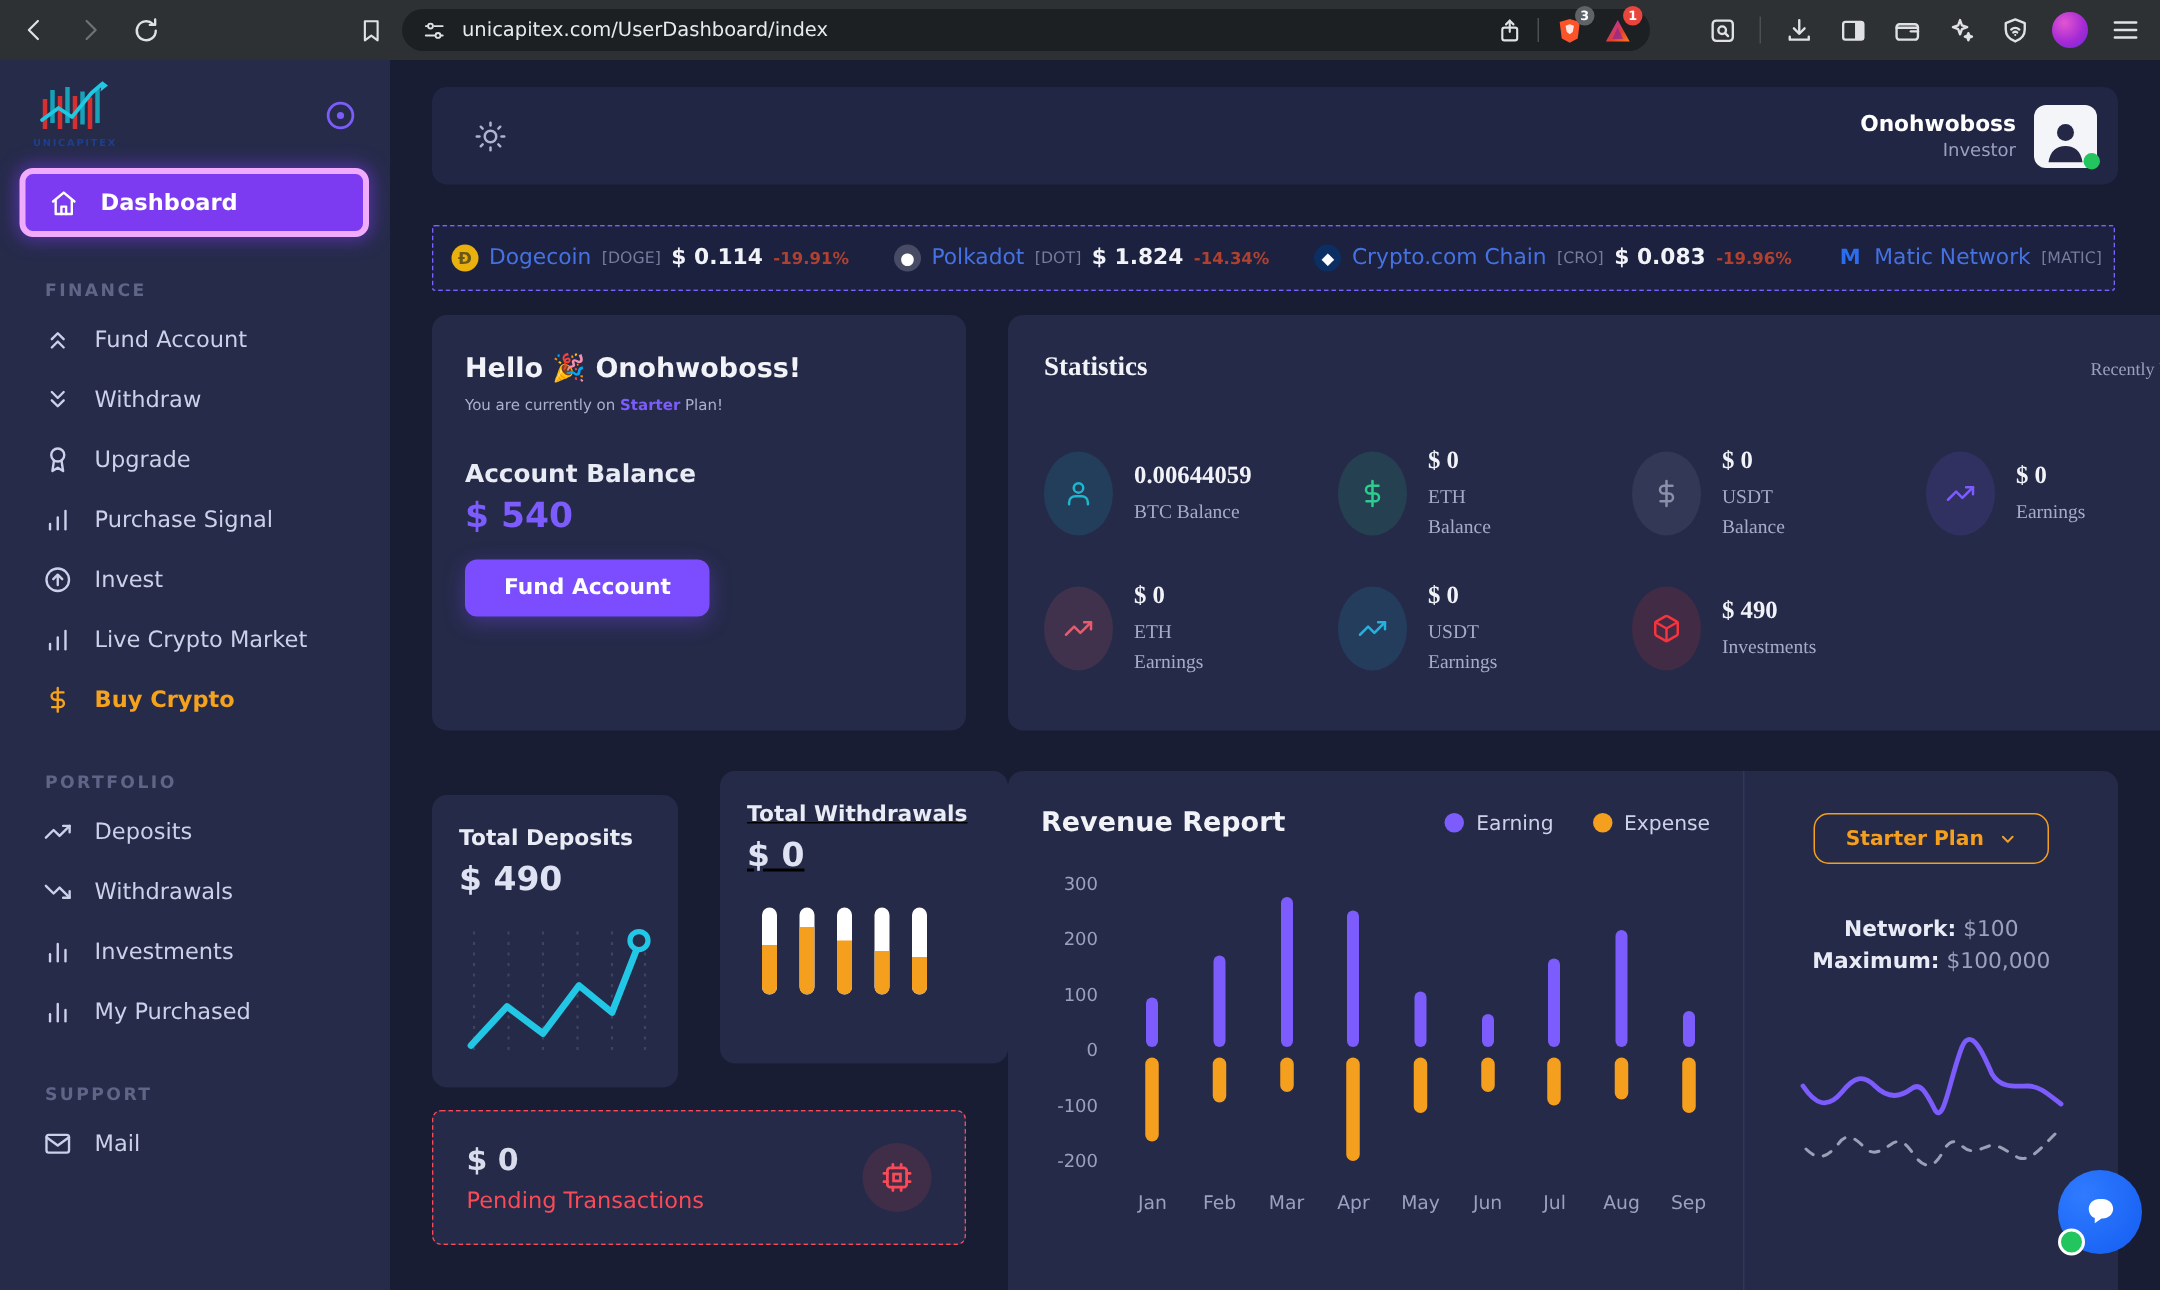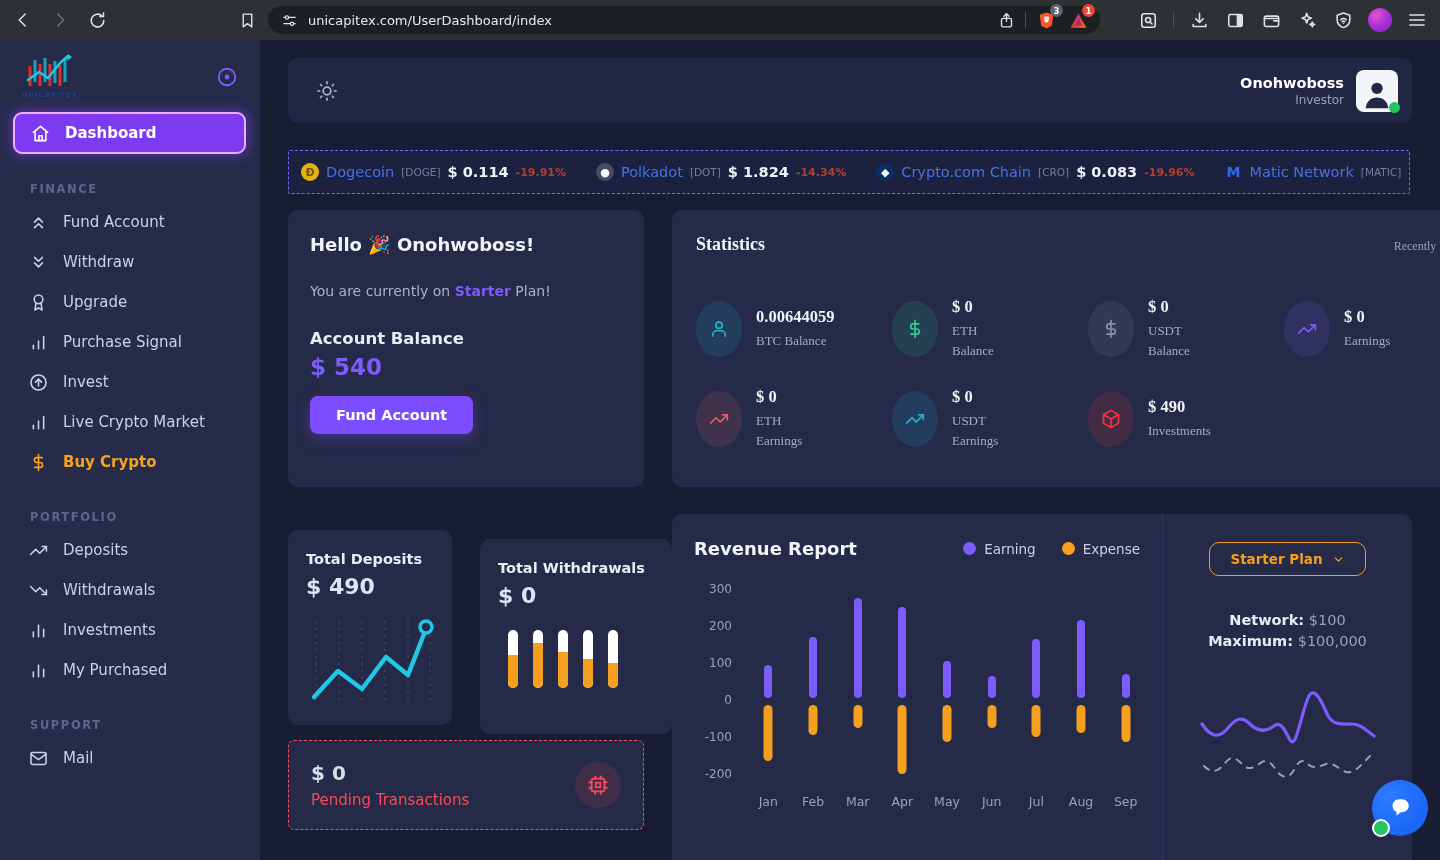--- a/index.html
+++ b/index.html
@@ -32,21 +32,21 @@
   
   .sidebar { width:260px; background:#262b4a; flex:0 0 260px; overflow:hidden; position:relative; }
   .logo-row { display:flex; justify-content:space-between; align-items:flex-start; padding:12px 22px 0 22px; height:64px; }
   .brand-box { display:flex; flex-direction:column; align-items:center; }
   .brand-text { font-size:6.5px; font-weight:bold; letter-spacing:1.2px; color:#1d3f8f; margin-top:1px; }
   .side-toggle { width:22px; height:22px; margin-top:14px; cursor:pointer; }
   .side-toggle svg { stroke:#7c5cfc; fill:none; stroke-width:2; }
   .nav-item { display:flex; align-items:center; padding:10px 14px 10px 28px; color:#ccd0e8; font-size:15px; cursor:pointer; }
   .nav-item .nav-icon { width:20px; height:20px; margin-right:15px; display:flex; align-items:center; justify-content:center; }
   .nav-item .nav-icon svg { width:19px; height:19px; stroke:currentColor; fill:none; stroke-width:2; stroke-linecap:round; stroke-linejoin:round; }
-  .nav-item.active { margin:8px 14px 0 13px; padding:9px 14px 9px 15px; background:#7c3bf0; border:2px solid #f0abfc;
+  .nav-item.active { margin:8px 14px 0 13px; padding:9px 14px 9px 15px; background:#7c3bf0; border:4px solid #f0abfc;
                      border-radius:9px; color:#fff; font-weight:bold; box-shadow:0 0 12px 2px rgba(124,59,240,.55); }
   .nav-item.highlight { color:#f5a21d; font-weight:bold; }
   .nav-section-label { margin:28px 0 6px 30px; font-size:11.5px; font-weight:bold; letter-spacing:1.6px; color:#5f6587; }
 
   
   .main { position:relative; flex:1; background:#191d33; }
   .card { position:absolute; background:#252a48; border-radius:10px; }
 
   
   .topbar { left:28px; top:18px; width:1124px; height:65px; background:#222645; display:flex; align-items:center; padding:0 14px 0 28px; }
@@ -66,42 +66,42 @@
   .coin-icon { width:18px; height:18px; border-radius:50%; display:flex; align-items:center; justify-content:center;
                font-size:11px; font-weight:bold; }
   .coin-name { color:#4472e2; font-size:14.5px; }
   .coin-tag { color:#767c9c; font-size:10.5px; font-weight:normal; }
   .coin-price { color:#f2f3f8; font-size:14.5px; font-weight:bold; }
   .coin-change { color:#b0412f; font-size:11px; font-weight:bold; }
 
   
   .hello-card { left:28px; top:170px; width:356px; height:277px; padding:24px 22px; }
   .hello-title { color:#f2f3f8; font-size:18px; font-weight:bold; }
-  .hello-sub { color:#aab0cd; font-size:14px; margin-top:28px; }
+  .hello-sub { color:#aab0cd; font-size:10px; margin-top:9px; }
   .hello-sub .plan { color:#7c5cfc; font-weight:bold; }
   .balance-label { color:#e9ebf5; font-size:16.5px; font-weight:bold; margin-top:30px; }
   .balance-value { color:#7c5cfc; font-size:23px; font-weight:bold; margin-top:6px; }
   .fund-btn { margin-top:16px; background:#7c4dff; color:#fff; border:none; border-radius:8px; padding:11px 26px;
               font-size:14.5px; font-weight:bold; font-family:inherit; cursor:pointer; box-shadow:0 4px 14px rgba(124,77,255,.35); }
 
   
   .stats-card { left:412px; top:170px; width:832px; height:277px; padding:24px 24px;font-family:Liberation Serif, serif; }
   .stats-head { display:flex; align-items:baseline; justify-content:space-between; }
   .stats-title { color:#f2f3f8; font-size:18px; font-weight:600; }
   .stats-updated { color:#9aa0bf; font-size:12px; }
   .stats-grid { margin-top:42px; display:grid; grid-template-columns:repeat(4,1fr); row-gap:26px; }
   .stat-item { display:flex; align-items:center; gap:14px; }
   .stat-ellipse { width:46px; height:56px; border-radius:50%; flex:0 0 auto; display:flex; align-items:center; justify-content:center; }
   .stat-ellipse svg { width:20px; height:20px; stroke-width:2; fill:none; stroke-linecap:round; stroke-linejoin:round; }
   .stat-value { color:#f2f3f8; font-size:16.5px; font-weight:bold; }
   .stat-label { color:#a6abc8; font-size:13px; margin-top:4px; line-height:1.55; white-space:pre-line; }
 
   
   .dep-card { left:28px; top:490px; width:164px; height:195px; padding:20px 18px; }
-  .wd-card  { left:220px; top:499px; width:192px; height:195px; padding:20px 18px; }
+  .wd-card  { left:220px; top:474px; width:192px; height:195px; padding:20px 18px;text-decoration:underline; }
   .small-title { color:#e9ebf5; font-size:14.5px; font-weight:bold; line-height:1.25; }
   .small-value { color:#dfe2f2; font-size:22px; font-weight:bold; margin-top:6px; }
   .spark-wrap { margin-top:14px; }
   .wbars { display:flex; gap:15px; margin-top:22px; padding-left:10px; }
   .wbar { width:10px; height:58px; background:#fff; border-radius:6px; position:relative; overflow:hidden; }
   .wbar-fill { position:absolute; left:0; right:0; bottom:0; background:#f59f1e; }
 
   
   .pending-card { left:28px; top:700px; width:356px; height:90px; border:1.5px dashed #fb4a57; border-radius:6px;
                   display:flex; align-items:center; justify-content:space-between; padding:0 22px; }

